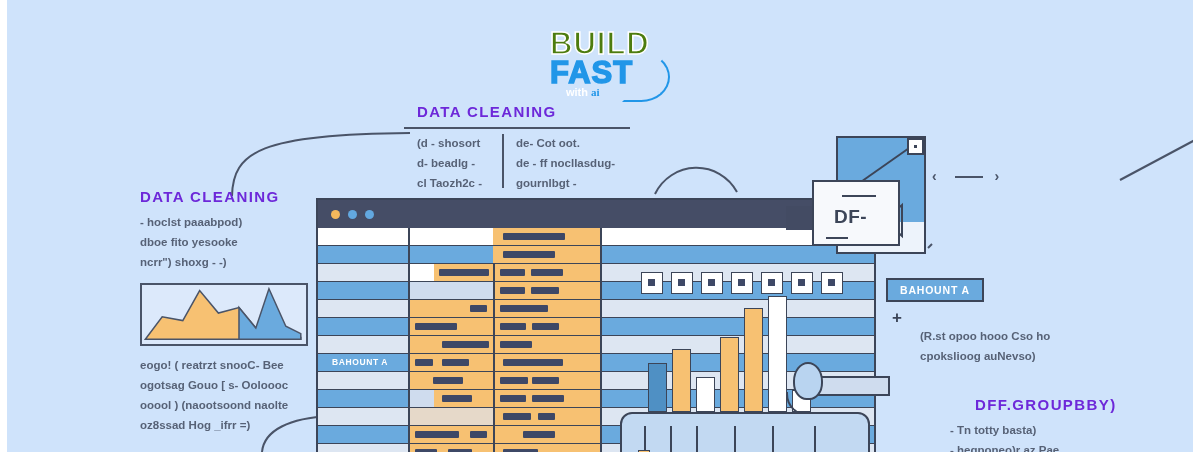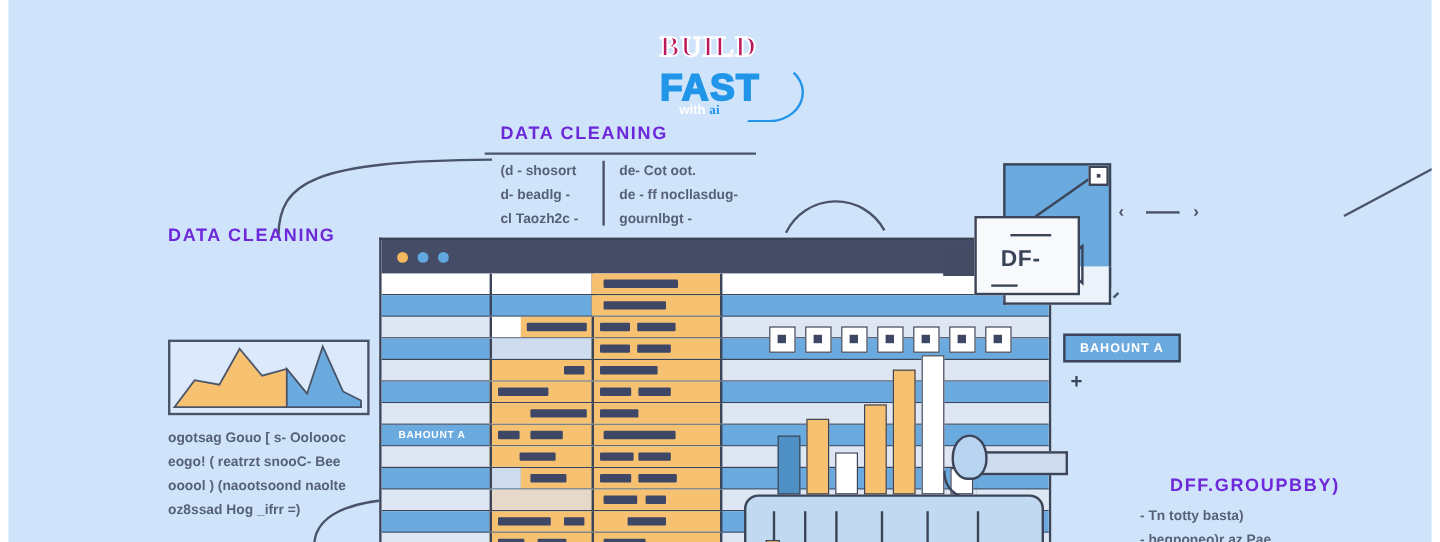--- a/index.html
+++ b/index.html
@@ -39,23 +39,22 @@
   .logo-build, .logo-fast {
     position: absolute;
     left: 4px;
     font-weight: 700;
     letter-spacing: 1px;
     line-height: 1;
     -webkit-text-stroke: 1.5px #ffffff;
   }
   .logo-build {
     top: 4px;
-    font-size: 24px;
-    color: #be185d;
-    font-family: Liberation Serif, serif;
+    font-size: 31px;
+    color: #4d7c0f;
   }
   .logo-fast {
     top: 33px;
     font-size: 31px;
     color: #2196e8;
     -webkit-text-stroke: 1.5px #2196e8;
   }
   .logo-swoosh {
     position: absolute;
     left: 76px;
@@ -414,31 +413,36 @@
   <div class="edge-strip edge-right"></div>
 
   <div id="logo">
     <div class="logo-build">BUILD</div>
     <div class="logo-fast">FAST</div>
     <div class="logo-swoosh"></div>
     <div class="logo-sub"><span>with </span><span class="ai">ai</span></div>
   </div>
 
   <div class="heading" style="left:140px; top:188px;">DATA CLEANING</div>
+  <div class="blurb" style="left:140px; top:212px;">
+    <div>- hoclst paaabpod)</div>
+    <div>dboe fito yesooke</div>
+    <div>ncrr") shoxg - -)</div>
+  </div>
 
   <div id="area-card">
     <svg viewBox="0 0 168 63" width="164" height="59">
       <polygon points="0,58 18,34 40,38 58,6 78,30 100,24 118,46 140,56 166,56 166,58" fill="#f7c172" stroke="#4a5468" stroke-width="1.6"></polygon>
       <polygon points="100,24 118,46 132,4 150,44 166,52 166,58 100,58" fill="#6aaade" stroke="#4a5468" stroke-width="1.6"></polygon>
     </svg>
   </div>
 
   <div class="blurb" style="left:140px; top:355px;">
+    <div>eogo! ( reatrzt snooC- Bee</div>
     <div>ogotsag  Gouo [ s- Ooloooc</div>
-    <div>eogo! ( reatrzt snooC- Bee</div>
     <div>ooool ) (naootsoond naolte</div>
     <div>oz8ssad Hog _ifrr =)</div>
   </div>
 
   <div class="heading" style="left:417px; top:103px;">DATA CLEANING</div>
   <div class="blurb" style="left:417px; top:133px;">
     <div>(d - shosort</div>
     <div>d- beadlg -</div>
     <div>cl Taozh2c -</div>
   </div>
@@ -648,20 +652,24 @@
   <div style="position:absolute;left:932px;top:168px;font-size:14px;font-weight:700;color:#4a5468;letter-spacing:6px;">
     <span>‹</span>
     <span style="display:inline-block;width:28px;height:2px;background:#4a5468;vertical-align:middle;margin:0 2px;"></span>
     <span>›</span>
   </div>
 
 
   <div id="badge">BAHOUNT A</div>
   <div id="plus">+</div>
 
+  <div class="blurb" style="left:920px; top:326px;">
+    <div>(R.st opoo hooo Cso ho</div>
+    <div>cpokslioog auNevso)</div>
+  </div>
 
   <div class="heading" style="left:975px; top:396px;">DFF.GROUPBBY)</div>
   <div class="blurb" style="left:950px; top:420px;">
     <div>- Tn totty basta)</div>
     <div>- hegponeo)r az Pae</div>
   </div>
 
 </div>
 
 </body></html>

